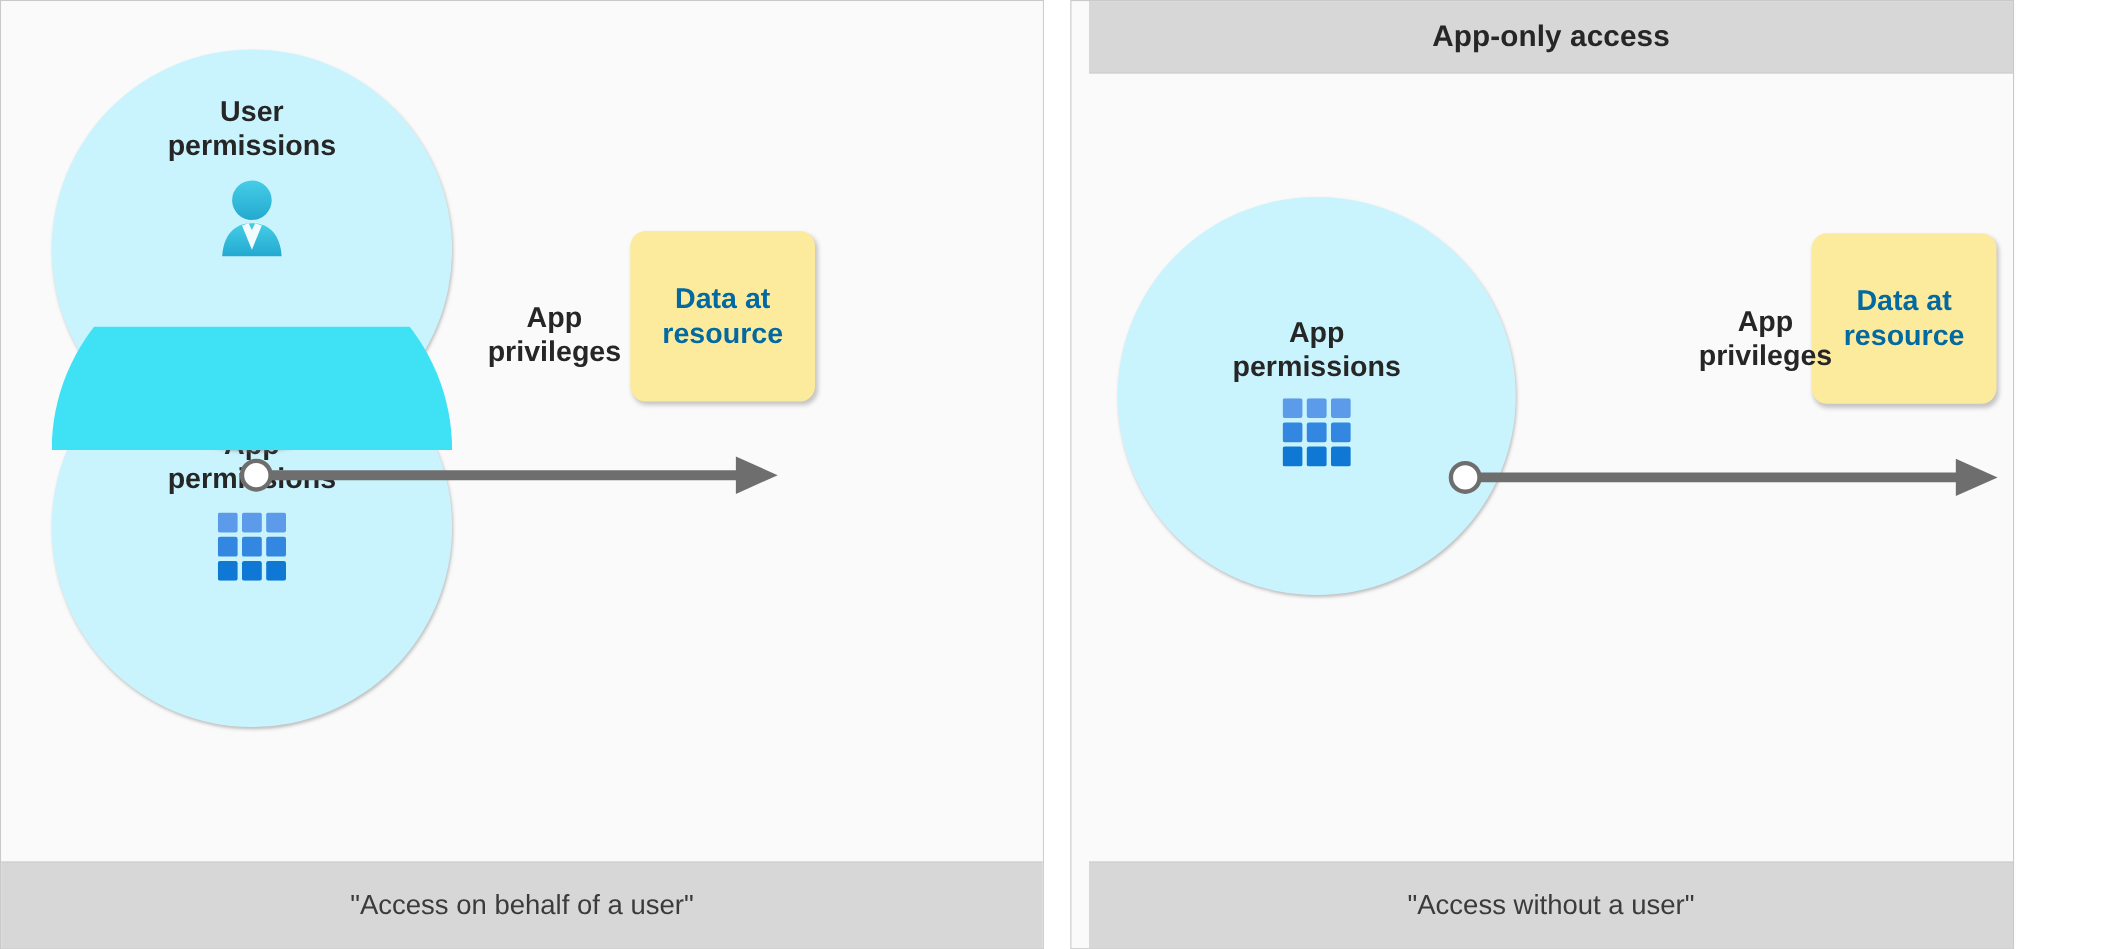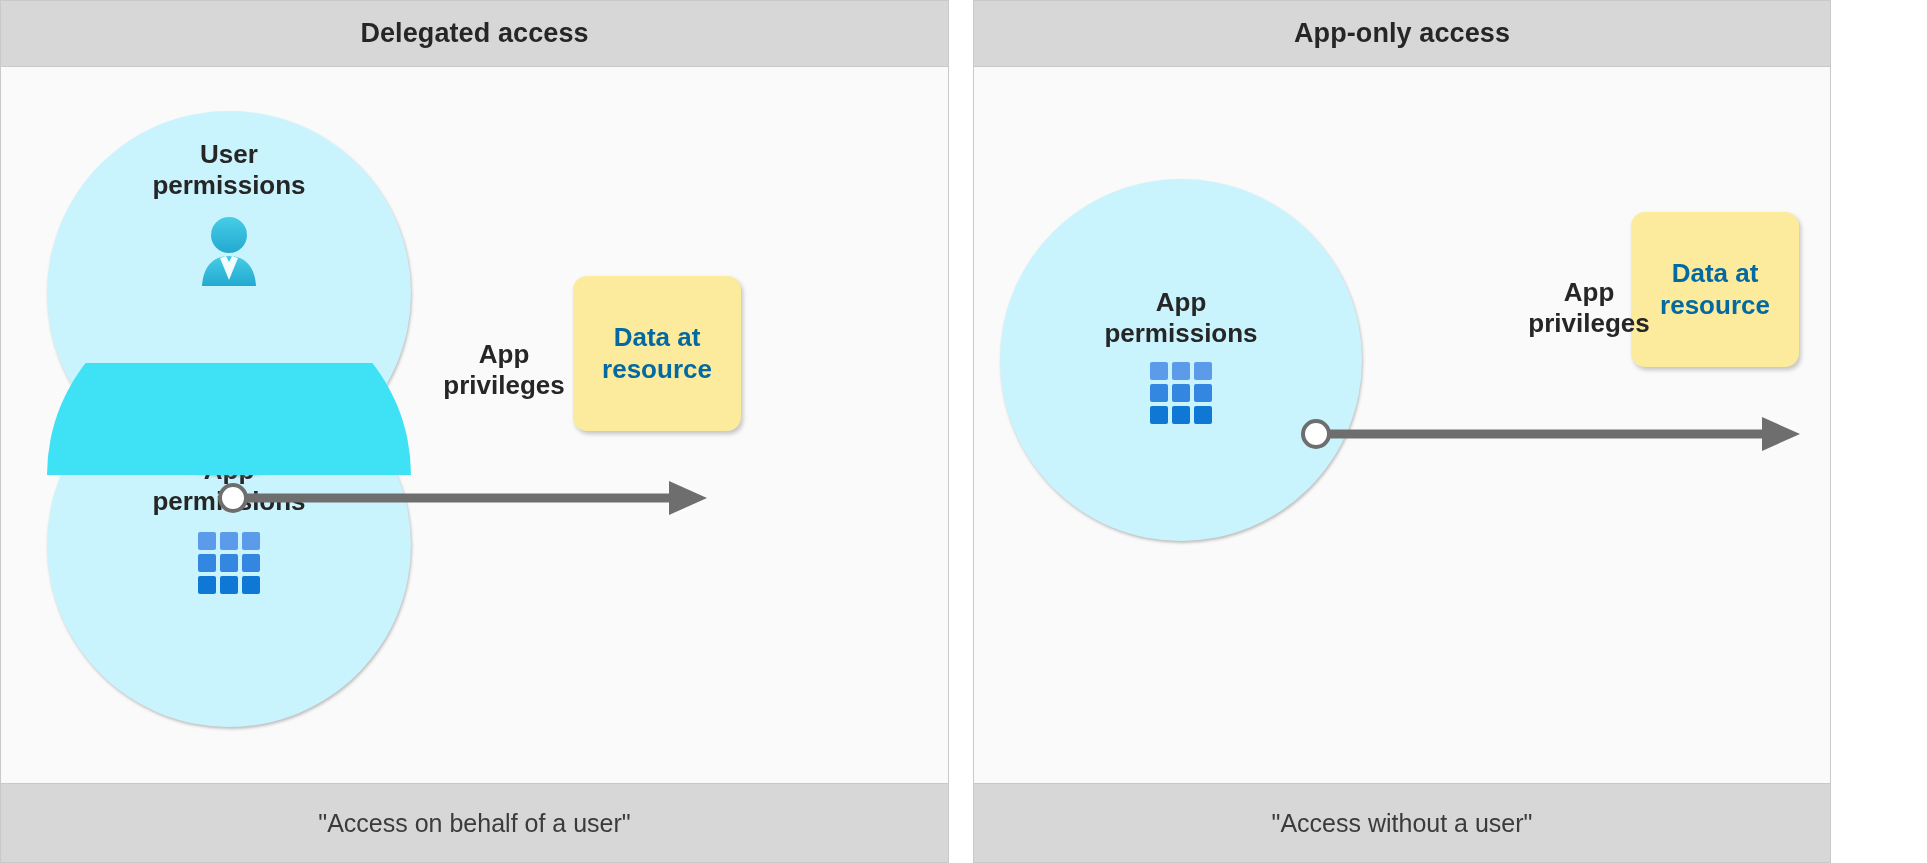--- a/index.html
+++ b/index.html
@@ -29,21 +29,21 @@
   .panel {
     position: relative;
     display: flex;
     flex-direction: column;
     background: #fafafa;
     border: 1px solid #c9c9c9;
     box-sizing: border-box;
     overflow: hidden;
   }
   .panel-left  { width: 949px; margin-right: 24px; }
-  .panel-right { width: 858px; }
+  .panel-right { width: 858px; padding-left: 16px; }
 
   .panel-header {
     height: 66px;
     flex: 0 0 66px;
     background: #d7d7d7;
     display: flex;
     align-items: center;
     justify-content: center;
     color: #262626;
     font-size: 27px;
@@ -108,21 +108,21 @@
 
   .circle-label {
     text-align: center;
     color: #262626;
     font-size: 26px;
     font-weight: bold;
     line-height: 1.18;
     white-space: pre-line;
     user-select: none;
   }
-  .circle-user-left  .circle-label { margin-top: 28px; }
+  .circle-user-left  .circle-label { margin-top: 41px; }
   .circle-app-left   .circle-label { margin-top: 92px; }
   .circle-app-right  .circle-label { margin-top: 108px; }
 
   .circle-icon { margin-top: 16px; }
   .circle-app-right .circle-icon { margin-top: 14px; }
 
   
   .connector { position: absolute; z-index: 6; }
   .connector-left  { left: 206px; top: 356px; width: 520px; height: 100px; }
   .connector-right { left: 316px; top: 292px; width: 530px; height: 100px; }
@@ -163,21 +163,20 @@
   .resource-box-left  { left: 572px; top: 209px; width: 168px; height: 155px; }
   .resource-box-right { left: 657px; top: 145px; width: 168px; height: 155px; }
 </style>
 </head>
 <body>
 
 <div id="diagram-root">
 
   <section class="panel panel-left">
 
-    <header class="panel-header">Delegated access</header>
 
     <div class="panel-body">
 
       <div class="perm-circle circle-user-left">
         <div class="circle-label">User
 permissions</div>
         <div class="circle-icon">
           <svg width="66" height="72" viewBox="0 0 66 72" aria-hidden="true">
             <defs>
               <linearGradient id="userGradL" x1="0" y1="0" x2="0" y2="1">

